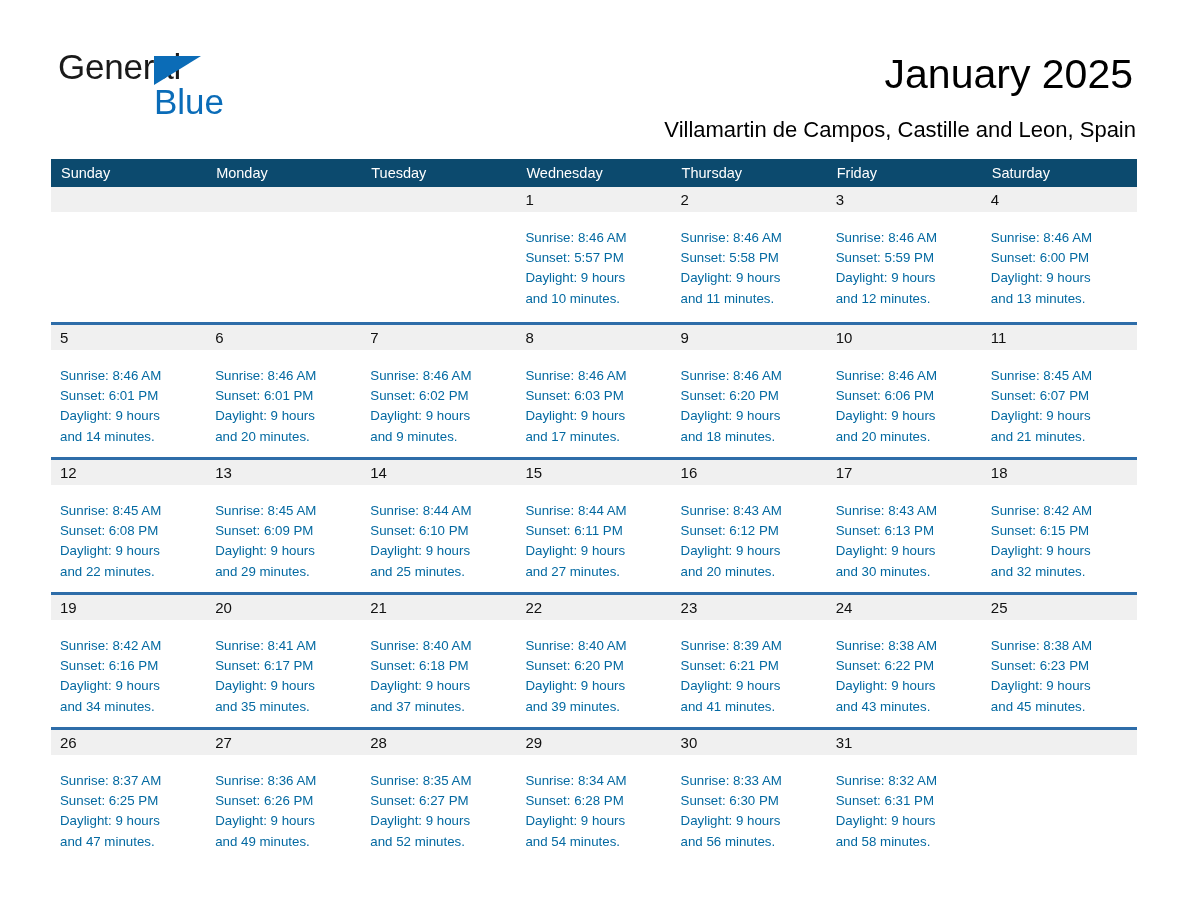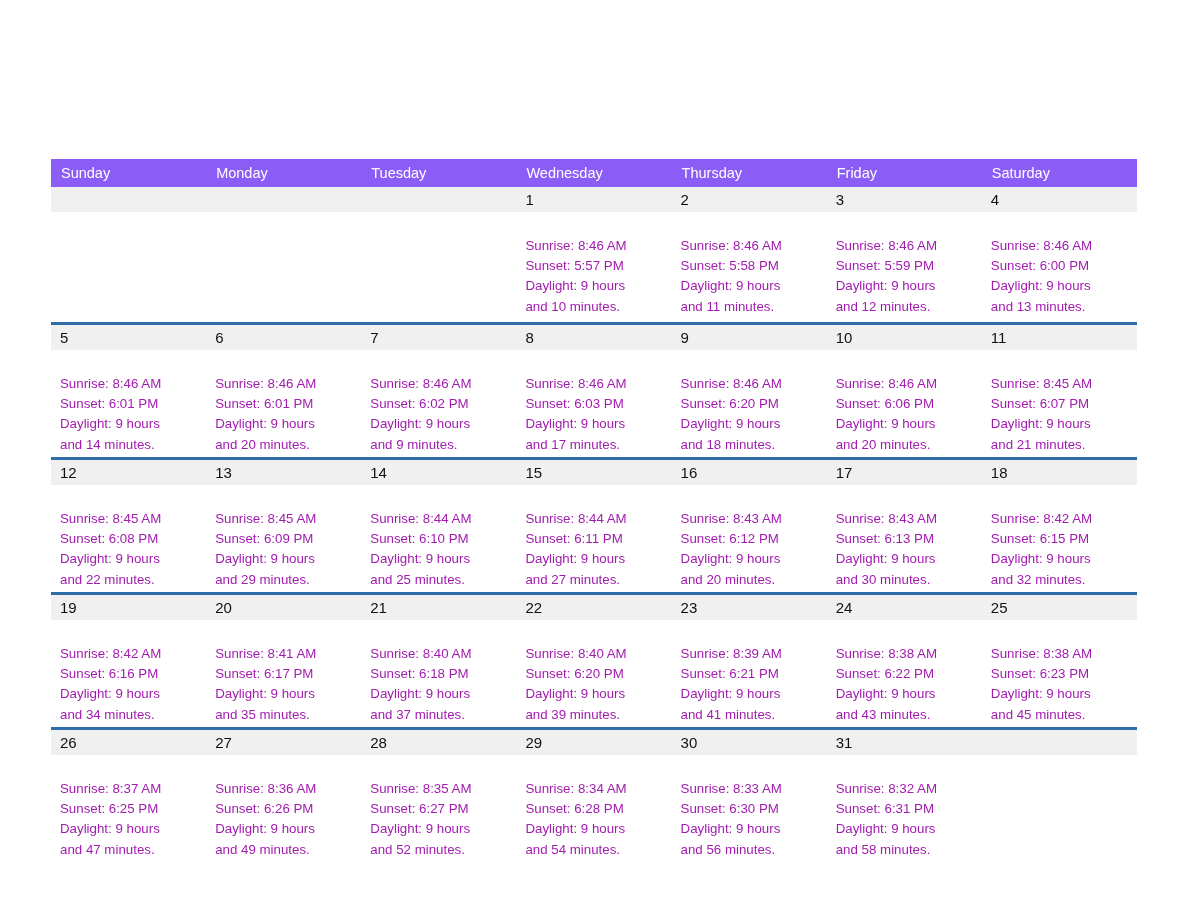--- a/index.html
+++ b/index.html
@@ -86,21 +86,21 @@
 
   
   .calendar {
     position: absolute;
     left: 51px;
     top: 159px;
     width: 1086px;
   }
   .weekdays {
     display: flex;
-    background: #8b5cf6;
+    background: #0c4a6e;
     height: 28px;
   }
   .weekday {
     flex: 1 1 0;
     color: #ffffff;
     font-size: 14.5px;
     line-height: 28px;
     padding-left: 10px;
     white-space: nowrap;
     overflow: hidden;
@@ -124,34 +124,43 @@
     background: #f0f0f0;
     padding-left: 9px;
     font-size: 15px;
     line-height: 25px;
     color: #111;
   }
   .day.empty .day-num-band {
     background: #f0f0f0;
   }
   .day-info {
-    padding: 24px 8px 0 9px;
+    padding: 16px 8px 0 9px;
     font-size: 13.3px;
     line-height: 20.2px;
-    color: #a21caf;
+    color: #0369a1;
   }
   .day-info div {
     white-space: nowrap;
   }
 </style>
 </head>
 <body>
 
 <div class="page">
 
+  <div class="top">
+    <div class="logo">
+      <span class="logo-row1">General</span>
+      <span class="logo-tri"></span>
+      <span class="logo-row2">Blue</span>
+    </div>
+    <div class="title">January 2025</div>
+    <div class="subtitle">Villamartin de Campos, Castille and Leon, Spain</div>
+  </div>
 
   <div class="calendar">
     <div class="weekdays" id="weekday-row">
         <div class="weekday">Sunday</div>
         <div class="weekday">Monday</div>
         <div class="weekday">Tuesday</div>
         <div class="weekday">Wednesday</div>
         <div class="weekday">Thursday</div>
         <div class="weekday">Friday</div>
         <div class="weekday">Saturday</div>

